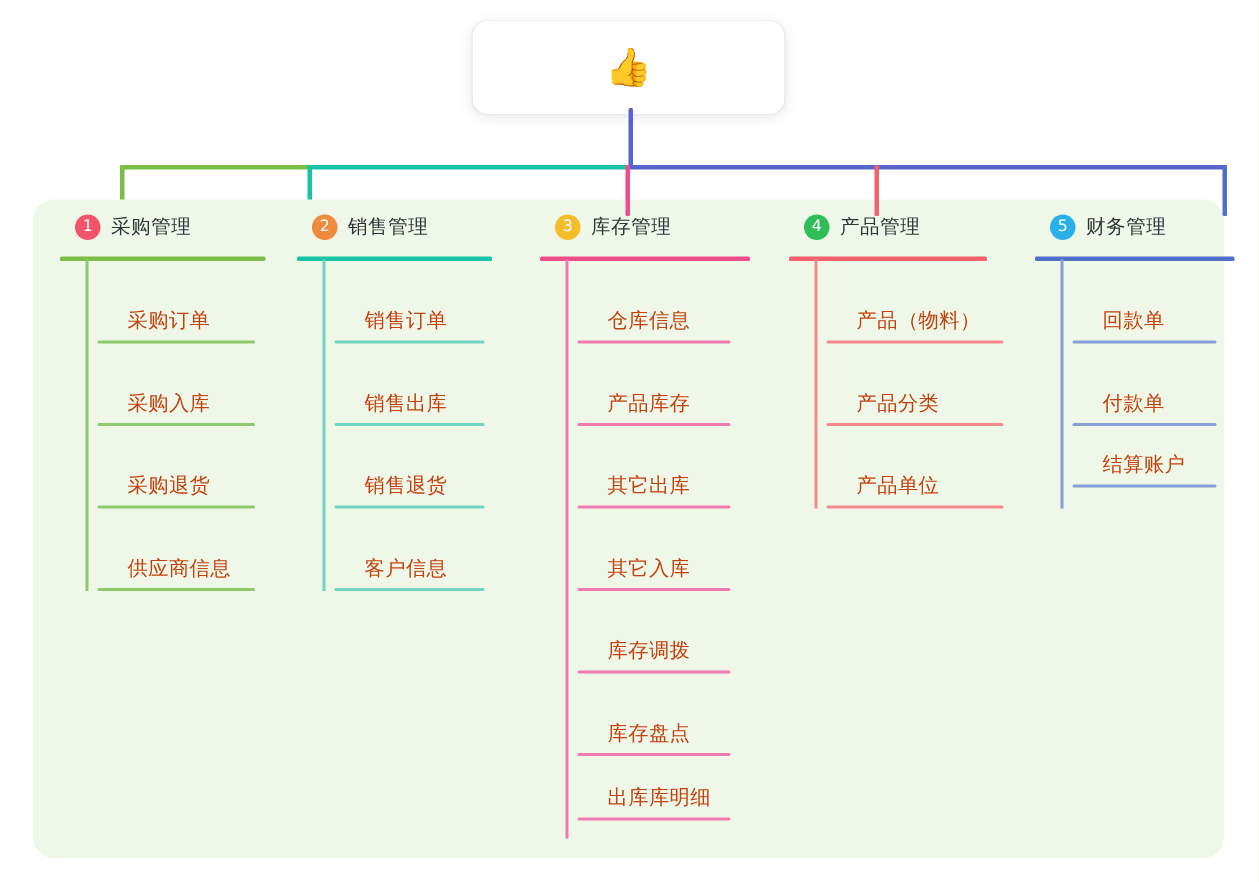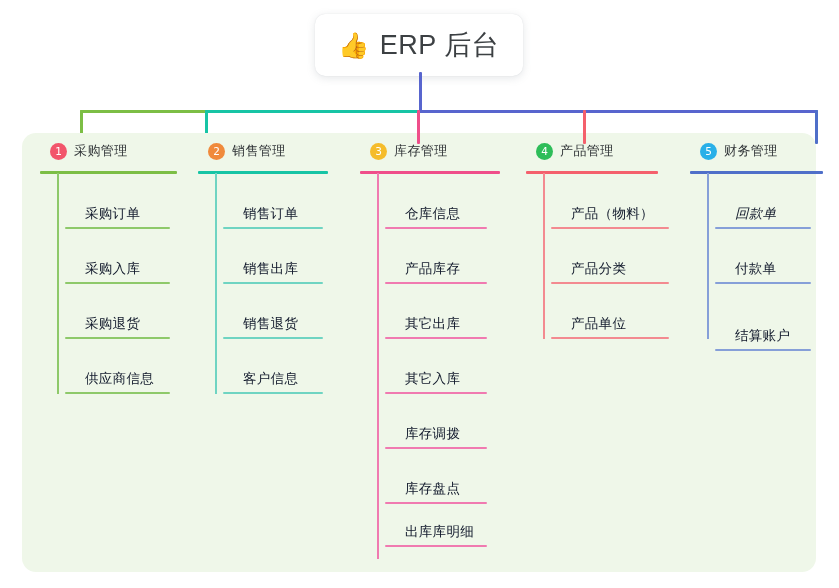--- a/index.html
+++ b/index.html
@@ -46,32 +46,31 @@
     font-family:"DejaVu Sans",sans-serif;
     flex:0 0 auto;
   }
   .col-title{font-size:13px;color:#2f3336;letter-spacing:.4px;}
   .head-rule{position:absolute;left:8px;top:38px;height:3px;border-radius:1px;}
   .spine{position:absolute;left:25px;top:40px;width:2px;}
 
   .item{position:absolute;left:33px;}
   .item-label{
     position:absolute;left:20px;bottom:6px;
-    font-size:13.5px;color:#0f172a;white-space:nowrap;letter-spacing:.3px;
+    font-size:13.5px;color:#c2410c;white-space:nowrap;letter-spacing:.3px;
   }
   .item-rule{position:absolute;left:0;bottom:0;height:2px;border-radius:1px;}
 </style>
 </head>
 <body>
 
 <div id="stage">
 
   <div class="title-box">
     <span class="title-emoji">👍</span>
-    <span class="title-text">ERP 后台</span>
   </div>
 
   <div id="connectors">
       <div class="ln" style="left: 419px; top: 72px; width: 3px; height: 40px; background: rgb(88, 101, 206); border-radius: 1px; z-index: 3;"></div>
       <div class="ln" style="left: 80px; top: 110px; width: 127px; height: 3px; background: rgb(124, 190, 69); border-radius: 1px;"></div>
       <div class="ln" style="left: 205px; top: 110px; width: 215px; height: 3px; background: rgb(23, 196, 165); border-radius: 1px;"></div>
       <div class="ln" style="left: 418px; top: 110px; width: 400px; height: 3px; background: rgb(88, 101, 206); border-radius: 1px;"></div>
       <div class="ln" style="left: 80px; top: 110px; width: 3px; height: 34px; background: rgb(124, 190, 69); border-radius: 1px;"></div>
       <div class="ln" style="left: 205px; top: 110px; width: 3px; height: 34px; background: rgb(23, 196, 165); border-radius: 1px;"></div>
       <div class="ln" style="left: 417px; top: 110px; width: 3px; height: 34px; background: rgb(239, 78, 138); border-radius: 1px; z-index: 4;"></div>
@@ -185,29 +184,29 @@
             <div class="item-rule" style="width: 118px; background: rgb(243, 138, 144);"></div>
           </div>
         </div>
         <div class="col" style="left: 660px;">
           <div class="col-head">
             <span class="badge" style="background: rgb(41, 176, 232);">5</span>
             <span class="col-title">财务管理</span>
           </div>
           <div class="head-rule" style="width: 133px; background: rgb(79, 111, 201);"></div>
           <div class="spine" style="background: rgb(134, 159, 216); height: 166px;"></div>
-          <div class="item" style="top: 64px; width: 96px; height: 32px; font-style: italic;">
+          <div class="item" style="top: 64px; width: 96px; height: 32px;">
             <span class="item-label">回款单</span>
             <div class="item-rule" style="width: 96px; background: rgb(134, 159, 216);"></div>
           </div>
           <div class="item" style="top: 119px; width: 96px; height: 32px;">
             <span class="item-label">付款单</span>
             <div class="item-rule" style="width: 96px; background: rgb(134, 159, 216);"></div>
           </div>
-          <div class="item" style="top: 186px; width: 96px; height: 32px;">
+          <div class="item" style="top: 160px; width: 96px; height: 32px;">
             <span class="item-label">结算账户</span>
             <div class="item-rule" style="width: 96px; background: rgb(134, 159, 216);"></div>
           </div>
         </div>
       </div>
   </div>
 
 </div>
 
 </body></html>

